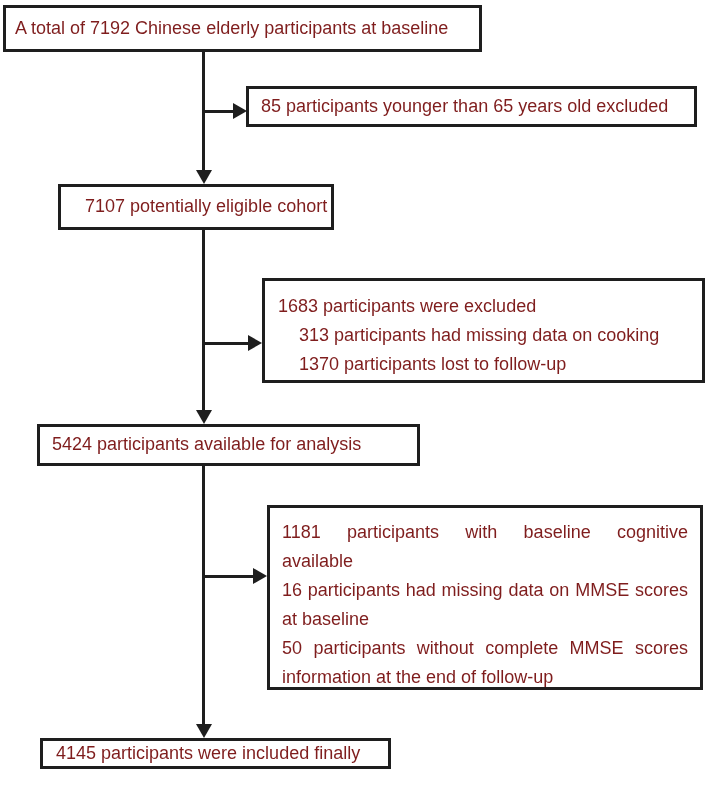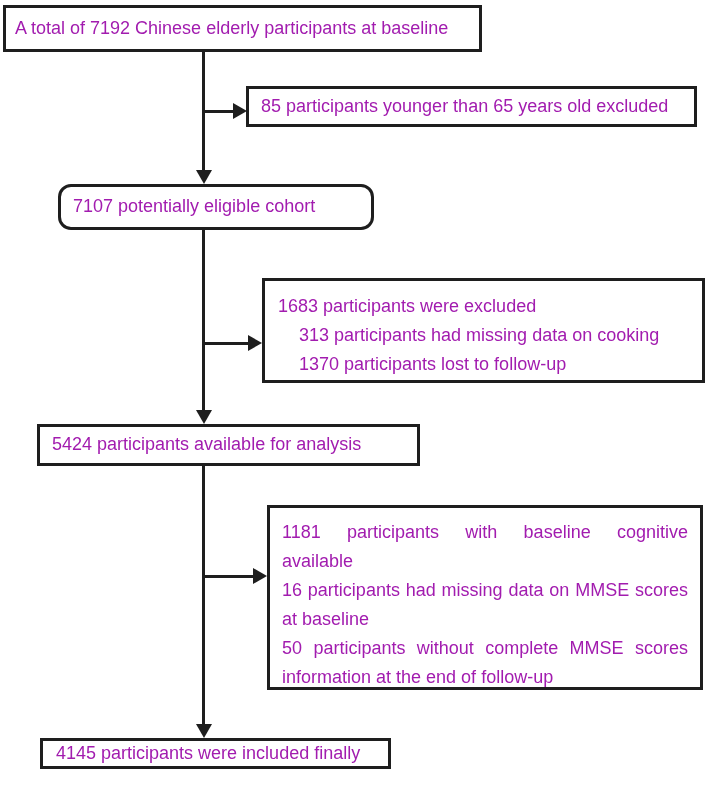--- a/index.html
+++ b/index.html
@@ -16,41 +16,41 @@
     color: #1e1e1e;
     overflow: hidden;
   }
   .box {
     position: absolute;
     box-sizing: border-box;
     border: 3px solid #1e1e1e;
     background: #ffffff;
     font-size: 18px;
     line-height: 1.2;
-    color: #a21caf;
+    color: #7f1d1d;
   }
   .single {
     display: flex;
     align-items: center;
     white-space: nowrap;
   }
   .multi .ln {
     line-height: 29px;
   }
   .multi .ln.indent {
     padding-left: 21px;
   }
   .multi .ln.just {
     text-align: justify;
     text-align-last: justify;
   }
   
   .b-baseline          { left: 3px;   top: 5px;   width: 479px; height: 47px;  padding-left: 9px;  }
   .b-excluded-age      { left: 246px; top: 86px;  width: 451px; height: 41px;  padding-left: 12px; }
-  .b-eligible          { left: 58px;  top: 184px; width: 316px; height: 46px;  padding-left: 12px; border-radius: 13px; }
+  .b-eligible          { left: 58px;  top: 184px; width: 276px; height: 46px;  padding-left: 24px; }
   .b-excluded-cohort   { left: 262px; top: 278px; width: 443px; height: 105px; padding: 11px 10px 0 13px; }
   .b-available         { left: 37px;  top: 424px; width: 383px; height: 42px;  padding-left: 12px; text-align: right; }
   .b-excluded-analysis { left: 267px; top: 505px; width: 436px; height: 185px; padding: 10px 12px 0 12px; }
   .b-final             { left: 40px;  top: 738px; width: 351px; height: 31px;  padding-left: 13px; }
   
   .vline, .hline {
     position: absolute;
     background: #1e1e1e;
   }
   .vline { width: 3px; }

